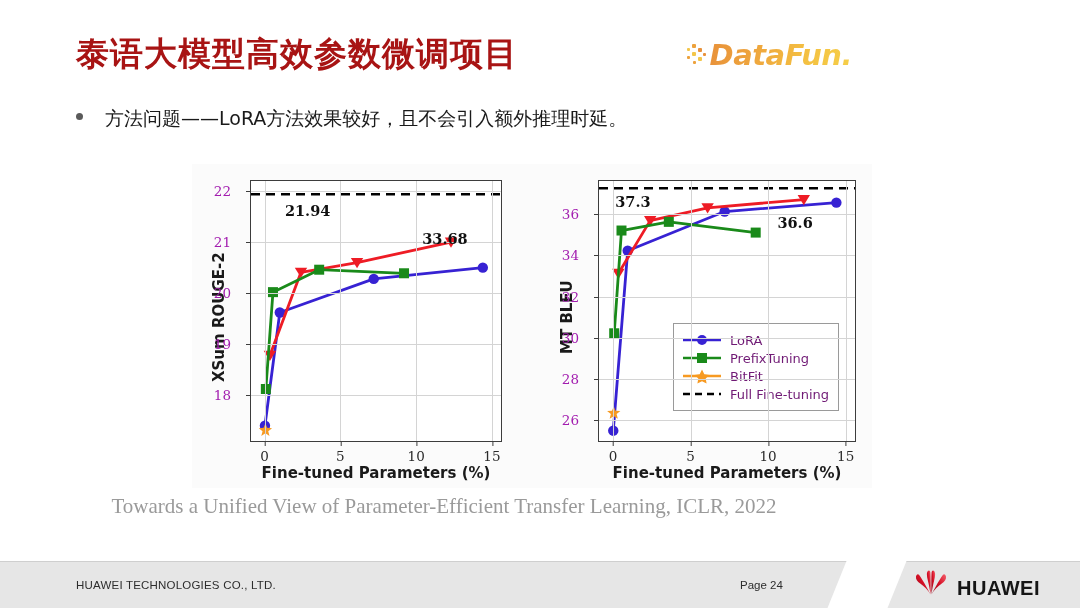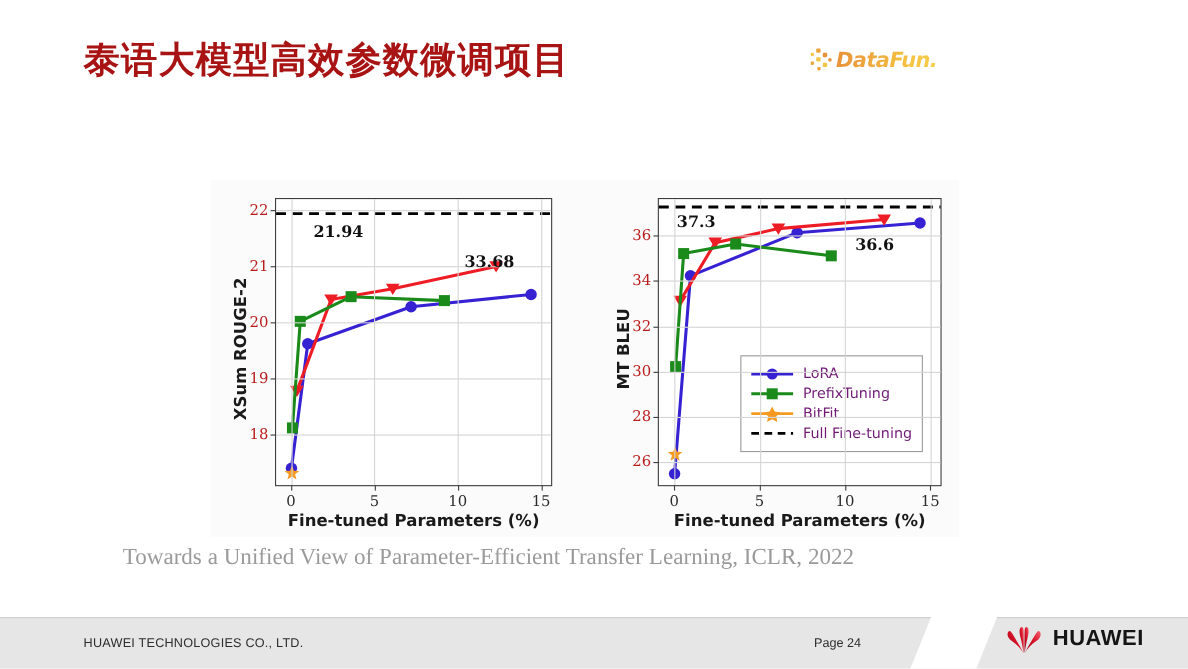--- a/index.html
+++ b/index.html
@@ -34,21 +34,21 @@
     height: 34px;
   }
   .df-dots { width: 22px; height: 24px; position: relative; margin-right: 1px; }
   .df-dots i {
     position: absolute;
     display: block;
     border-radius: 1px;
   }
   .df-word {
     font-family: "DejaVu Sans", sans-serif;
-    font-size: 19px;
+    font-size: 29px;
     font-weight: bold;
     font-style: italic;
     letter-spacing: -0.5px;
     background: linear-gradient(100deg, #e8913a 0%, #efa83e 35%, #f4c242 70%, #f6cf4a 100%);
     -webkit-background-clip: text;
     background-clip: text;
     color: transparent;
     -webkit-text-fill-color: transparent;
   }
 
@@ -106,24 +106,24 @@
     position: absolute;
     background: #d4d4d4;
   }
   .gridline.h { left: 0; right: 0; height: 1px; }
   .gridline.v { top: 0; bottom: 0; width: 1px; }
 
   .ytick {
     position: absolute;
     right: 100%;
     transform: translateY(-50%);
-    padding-right: 7px;
+    padding-right: 20px;
     font-family: "DejaVu Serif", serif;
     font-size: 13.5px;
-    color: #b91c1c;
+    color: #a21caf;
     white-space: nowrap;
   }
   .ytick::after {
     content: "";
     position: absolute;
     right: 0; top: 50%;
     width: 5px; height: 1px;
     background: #3d3d3d;
   }
   .xtick {
@@ -235,21 +235,21 @@
     left: 740px; top: 50%;
     transform: translateY(-50%);
     font-size: 11.5px;
     color: #2d2d2d;
   }
   .huawei-logo {
     position: absolute;
     right: 40px; top: 50%;
     transform: translateY(-50%);
     display: flex;
-    align-items: flex-start;
+    align-items: flex-end;
     gap: 9px;
   }
   .huawei-word {
     font-size: 20px;
     font-weight: bold;
     letter-spacing: 0.5px;
     color: #151515;
   }
 </style>
 </head>
@@ -266,20 +266,24 @@
       <i style="left:5px;  top:9px;  width:4px; height:4px; background:#f3c64a;"></i>
       <i style="left:0px;  top:13px; width:3px; height:3px; background:#eda23c;"></i>
       <i style="left:11px; top:5px;  width:4px; height:4px; background:#e8913a;"></i>
       <i style="left:11px; top:14px; width:4px; height:4px; background:#f3c64a;"></i>
       <i style="left:6px;  top:18px; width:3px; height:3px; background:#eda23c;"></i>
       <i style="left:16px; top:10px; width:3px; height:3px; background:#e8913a;"></i>
     </span>
     <span class="df-word">DataFun.</span>
   </div>
 
+  <div class="bullet-row">
+    <span class="bullet-dot"></span>
+    <span class="bullet-text">方法问题——LoRA方法效果较好，且不会引入额外推理时延。</span>
+  </div>
 
   <div class="figure">
     <div class="charts">
 
       <div class="panel panel-left">
         <div class="ylabel" style="left:18px; top:218px;">XSum ROUGE-2</div>
         <div class="plot plot-left" id="plot-left">
             <svg class="series" width="250" height="260">
               <line x1="0" x2="250" y1="13.254901960784196" y2="13.254901960784196" stroke="#000000" stroke-width="2.6" stroke-dasharray="9,6"></line>
               <polyline points="13.939393939393941,244.70588235294133 28.787878787878785,131.52941176470586 122.72727272727272,97.8823529411764 231.81818181818184,86.66666666666669" fill="none" stroke="#3722d3" stroke-width="2.8" stroke-linejoin="round"></polyline>

